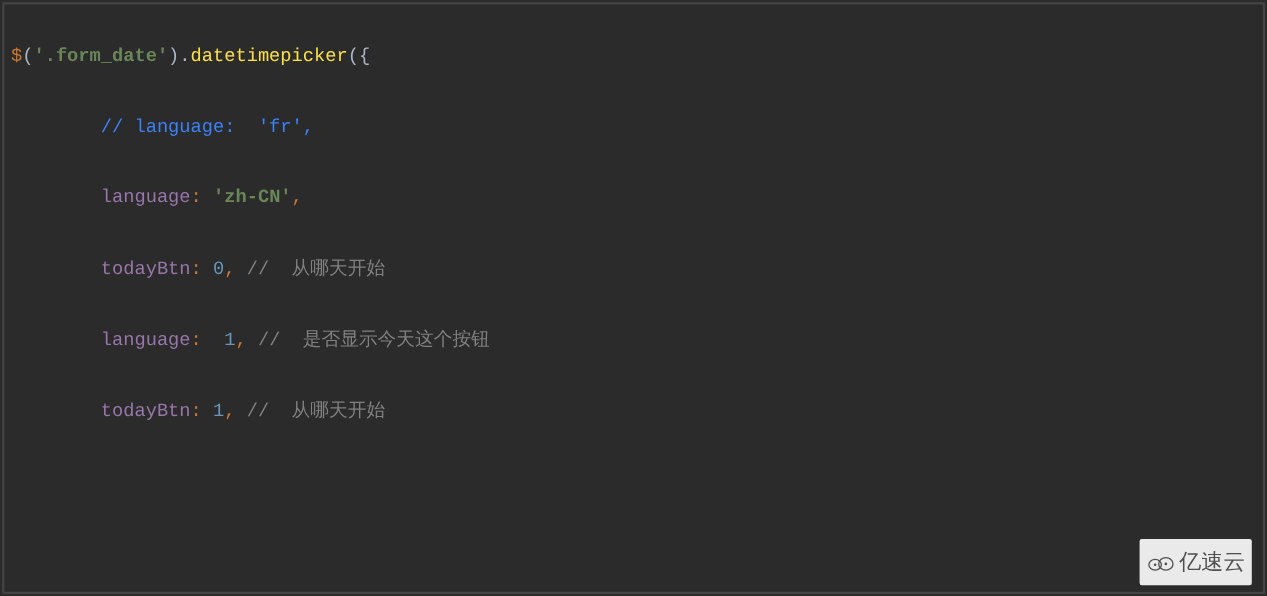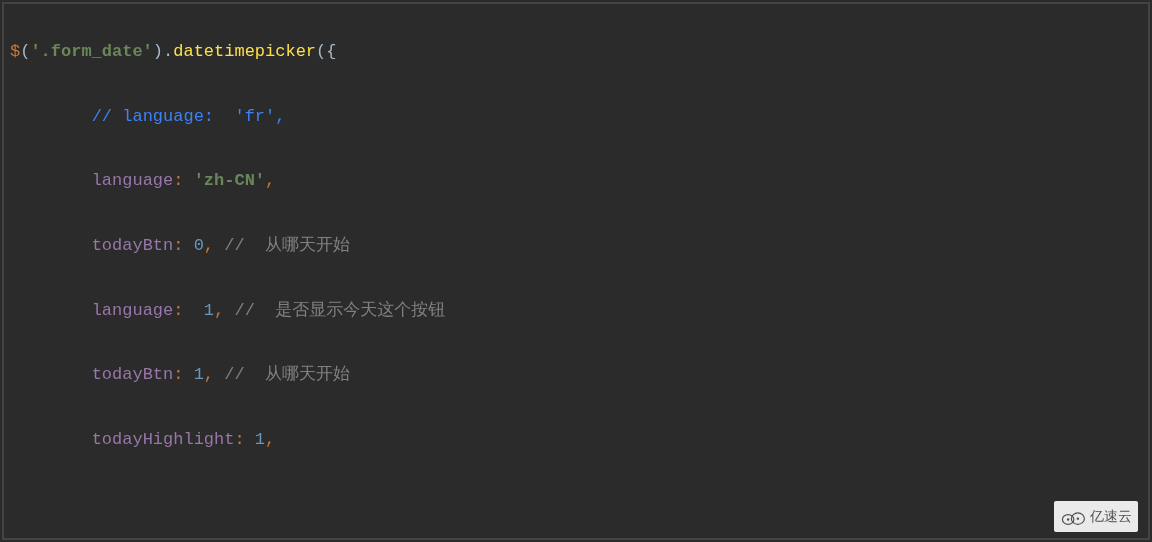--- a/index.html
+++ b/index.html
@@ -40,21 +40,21 @@
       opacity: 0.9;
       background: rgba(255,255,255,0.0);
       padding: 2px 4px;
     }
     .watermark-icon {
       width: 26px;
       height: 18px;
     }
     .watermark-text {
       font-family: "Microsoft YaHei", sans-serif;
-      font-size: 14px;
+      font-size: 20px;
       color: #555;
     }
     .watermark-box {
       background: #fff;
       padding: 2px 6px;
       display: flex;
       align-items: center;
       gap: 4px;
       border-radius: 2px;
     }
@@ -70,21 +70,20 @@
 
 <div class="border-box"></div>
 
 <div class="code-block">
 <span class="line"><span class="jquery">$</span><span class="bracket">(</span><span class="string">'.form_date'</span><span class="bracket">).</span><span class="method">datetimepicker</span><span class="bracket">({</span></span>
 <span class="line"><span>        </span><span class="comment">// language:  'fr',</span></span>
 <span class="line"><span>        </span><span class="prop">language</span><span class="punct">: </span><span class="string">'zh-CN'</span><span class="punct">,</span></span>
 <span class="line"><span>        </span><span class="prop">todayBtn</span><span class="punct">: </span><span class="number">0</span><span class="punct">, </span><span class="comment-cn">//  从哪天开始</span></span>
 <span class="line"><span>        </span><span class="prop">language</span><span class="punct">:  </span><span class="number">1</span><span class="punct">, </span><span class="comment-cn">//  是否显示今天这个按钮</span></span>
 <span class="line"><span>        </span><span class="prop">todayBtn</span><span class="punct">: </span><span class="number">1</span><span class="punct">, </span><span class="comment-cn">//  从哪天开始</span></span>
-<span class="line"><span>        </span><span class="prop">todayHighlight</span><span class="punct">: </span><span class="number">1</span><span class="punct">,</span></span>
 
 
 
 
 
 
 
 </div>
 
 <div class="watermark">

